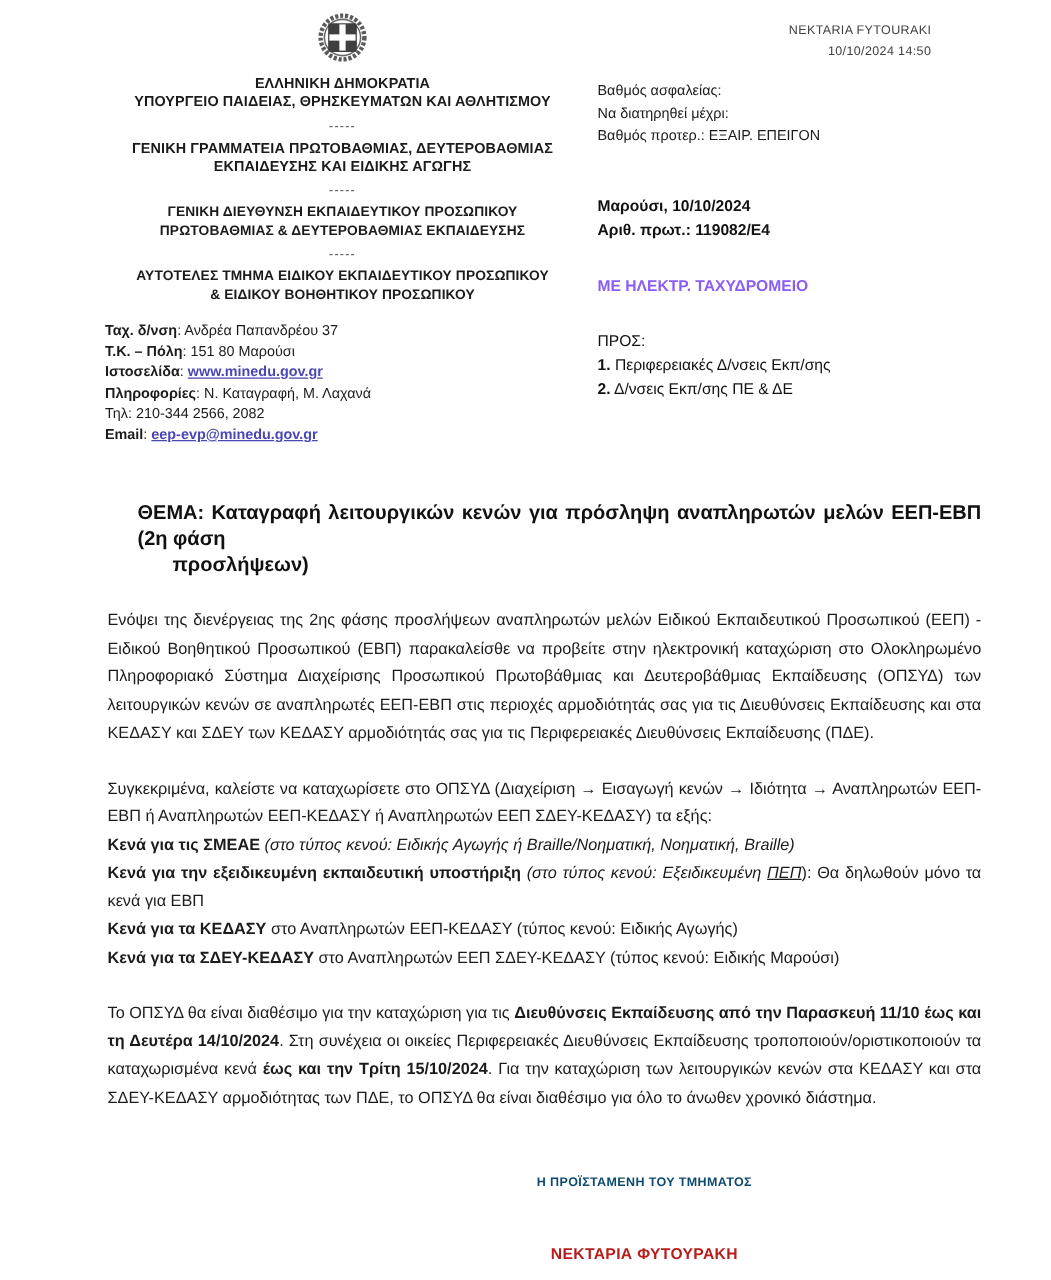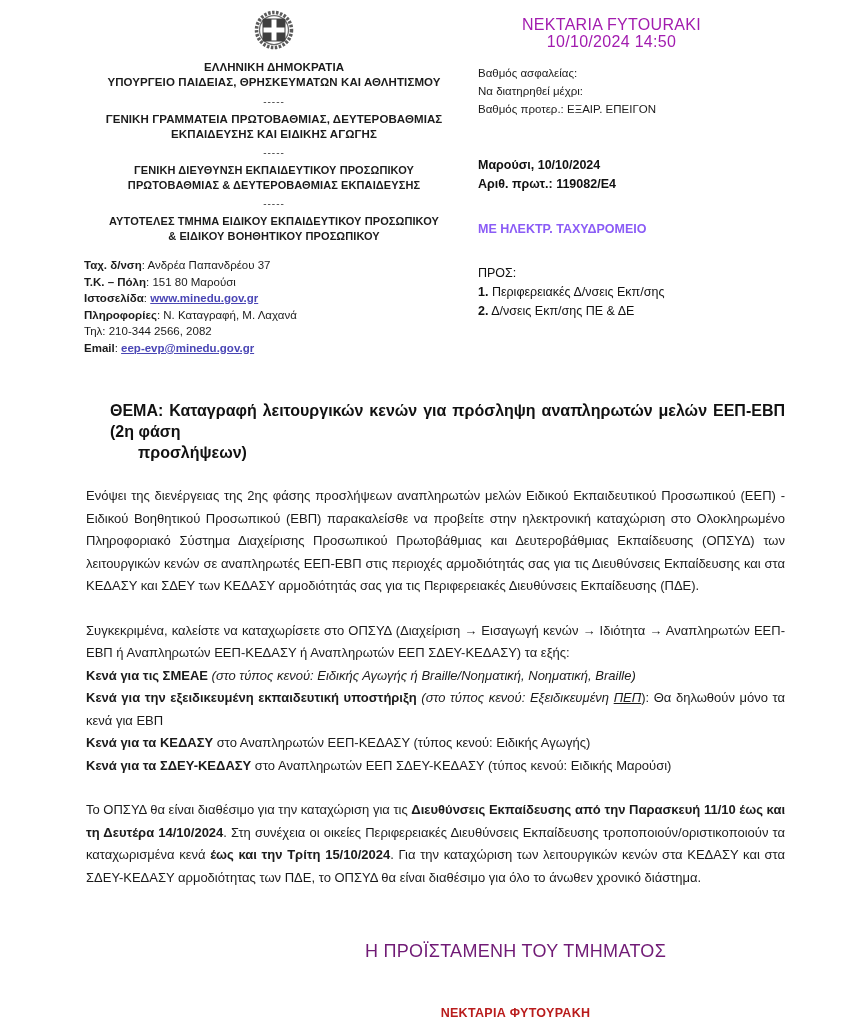--- a/index.html
+++ b/index.html
@@ -80,25 +80,25 @@
   .contact .link {
     color: #4a46b5;
     text-decoration: underline;
     font-weight: bold;
     word-break: break-all;
   }
   .contact .plain { font-weight: normal; }
 
   
   .signer-stamp {
-    text-align: center;
-    font-size: 16px;
+    text-align: right;
+    font-size: 10px;
     line-height: 17px;
     letter-spacing: .3px;
-    color: #a21caf;
+    color: #404040;
     padding-right: 44px;
   }
   .sec-block {
     margin-top: 14px;
     font-size: 11.5px;
     line-height: 18px;
     color: #1b1b1b;
   }
   .sec-block b { font-weight: normal; }
 
@@ -158,24 +158,24 @@
     text-justify: inter-word;
   }
 
   
   .sig {
     margin-top: 52px;
     text-align: center;
     padding-left: 190px;
   }
   .sig-title {
-    font-size: 18px;
-    font-weight: normal;
+    font-size: 10px;
+    font-weight: bold;
     letter-spacing: .3px;
-    color: #701a75;
+    color: #0c4a6e;
   }
   .sig-name {
     margin-top: 44px;
     font-size: 12.5px;
     font-weight: bold;
     letter-spacing: .3px;
     color: #b91c1c;
   }
 </style>
 </head>

